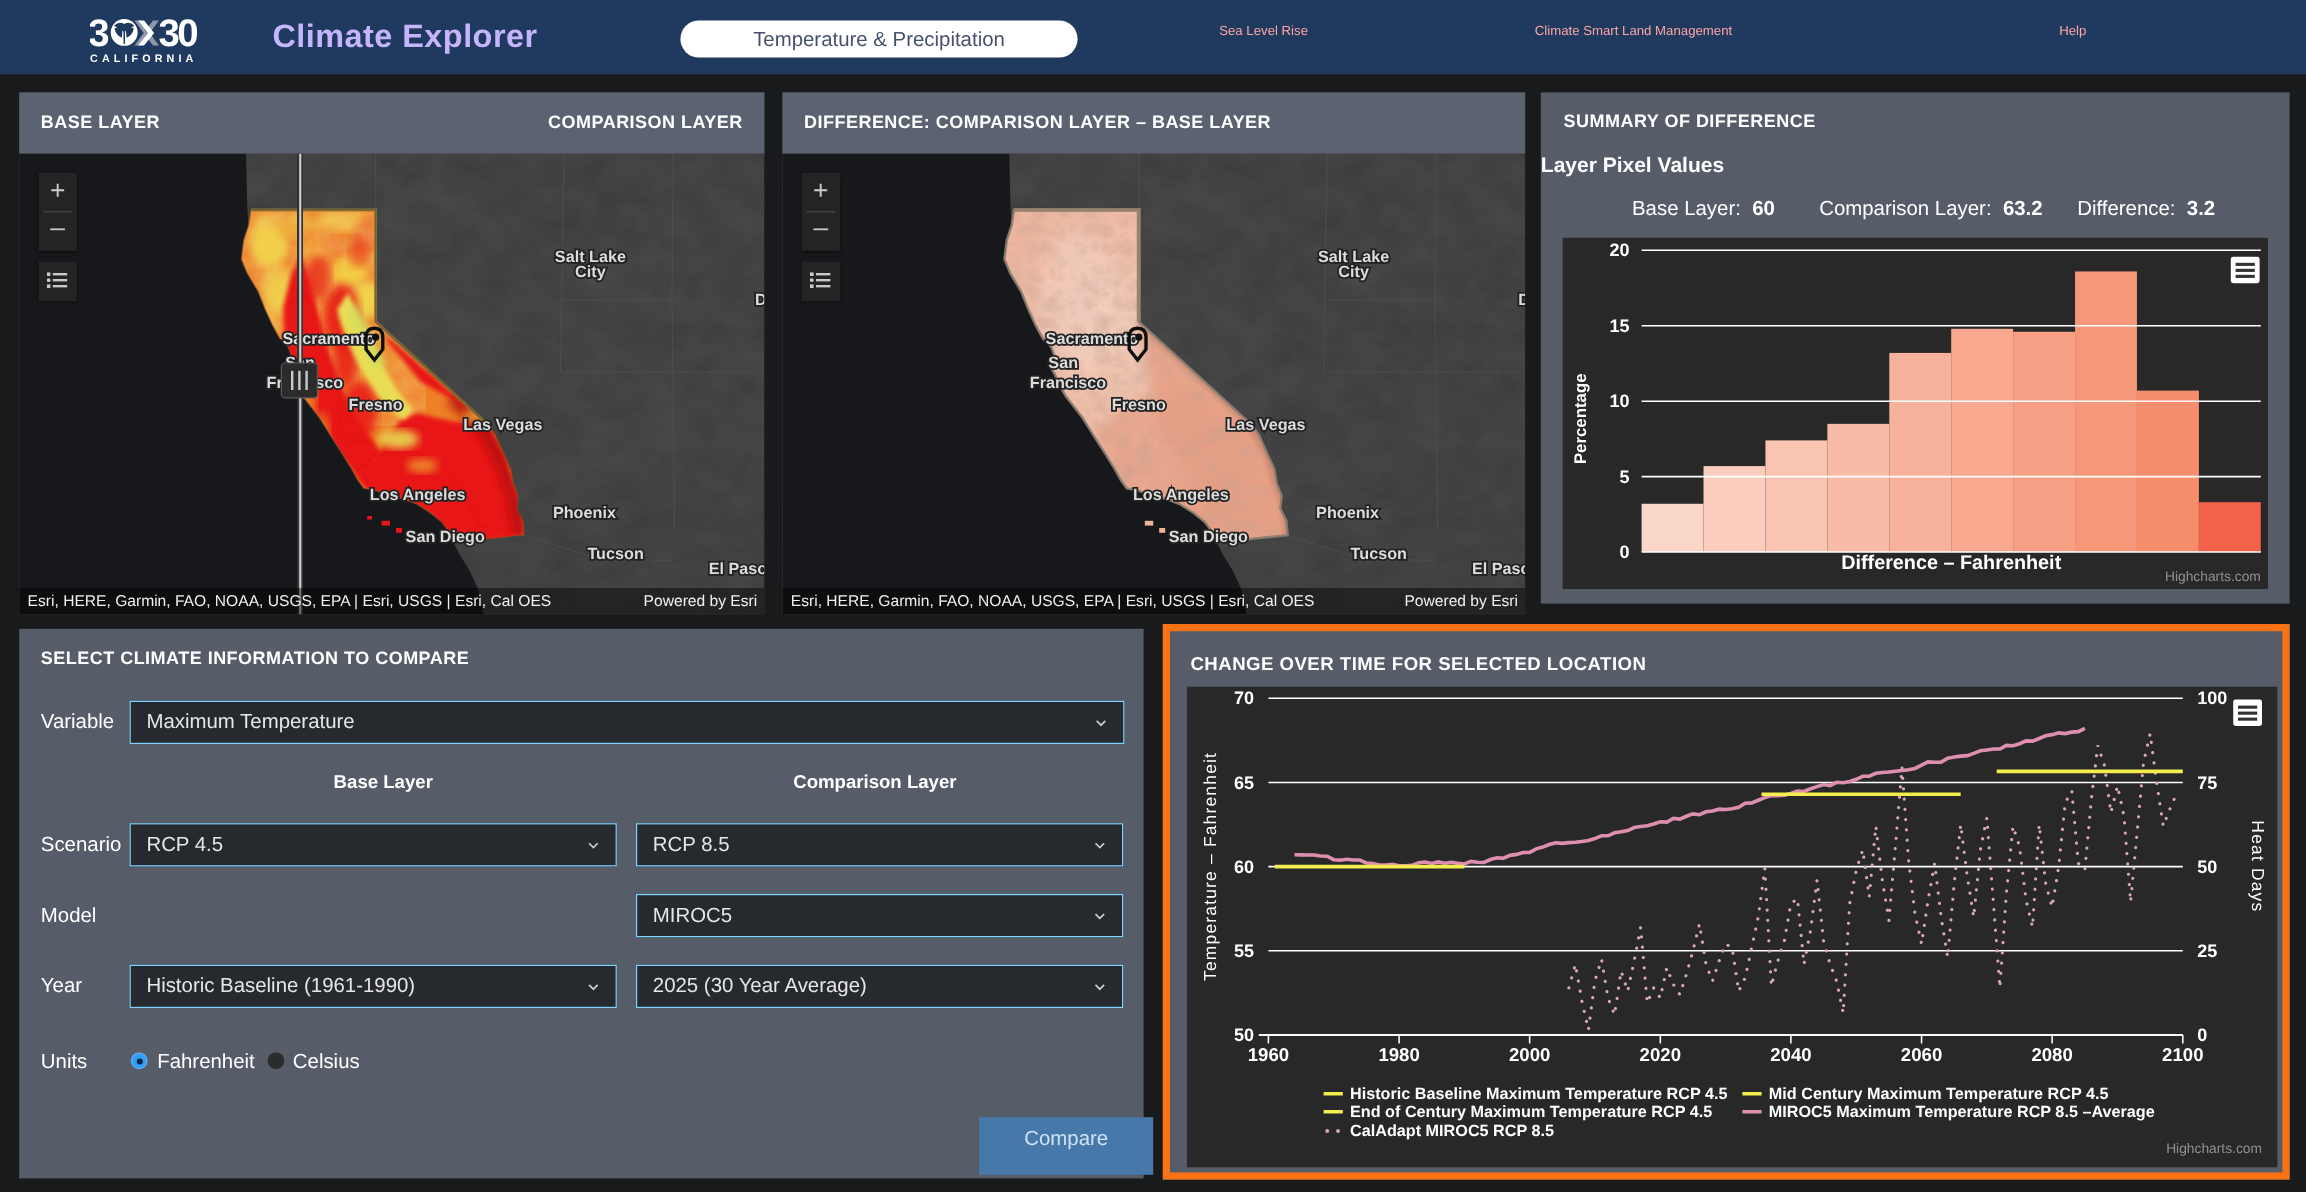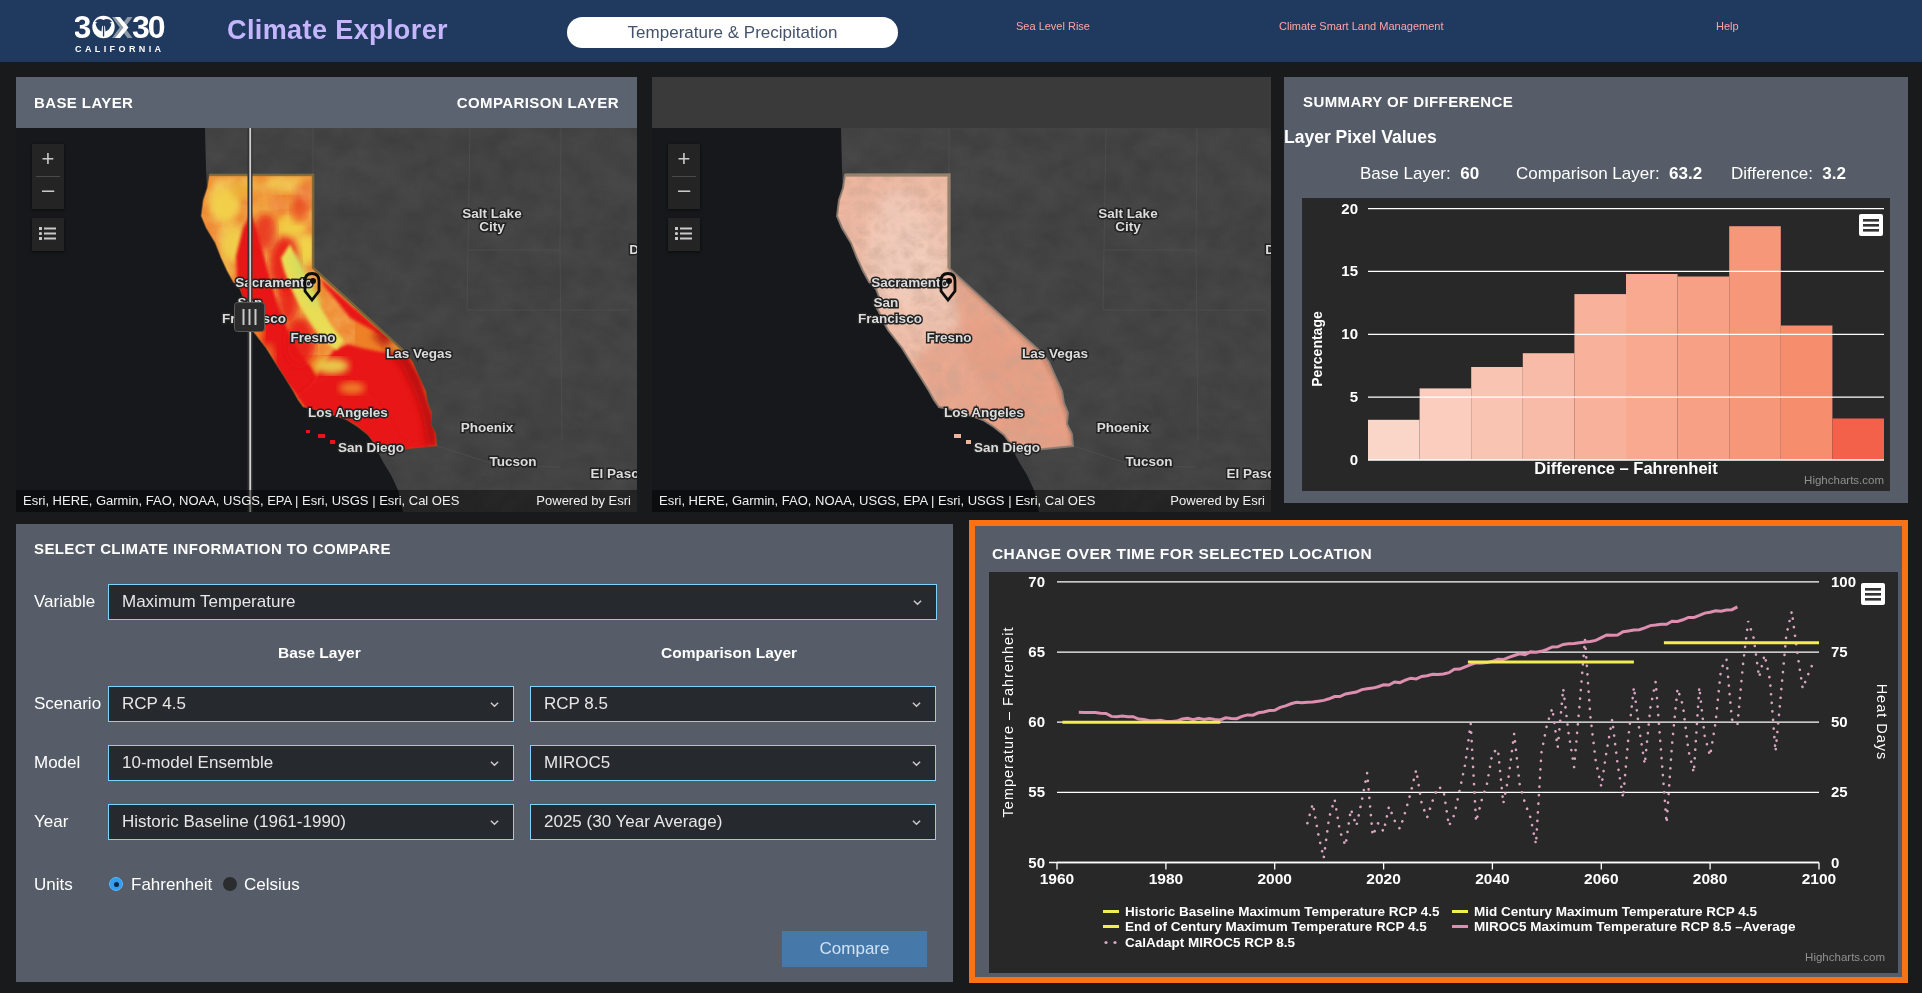--- a/index.html
+++ b/index.html
@@ -40,21 +40,21 @@
   #sum .vals b { font-weight:bold; }
   #sumchart { position:absolute; left:18px; top:121px; width:588px; height:293px; }
 
   
   #bl .title { position:absolute; left:18px; top:16px; font-size:15px; font-weight:bold; color:#fff; letter-spacing:0.4px; }
   .flabel { position:absolute; left:18px; color:#ffffff; font-size:17px; }
   .sel { position:absolute; height:36px; background:#26292d; border:1px solid #7dd3fc;
      color:#e6e6e6; font-size:17px; line-height:34px; padding-left:13px; }
   .sel .chev { position:absolute; right:14px; top:13px; width:9px; height:9px; }
   .colhdr { position:absolute; color:#ffffff; font-size:15.5px; font-weight:bold; }
-  #cmpbtn { position:absolute; left:766px; top:407px; width:145px; height:36px; background:#4678aa;
+  #cmpbtn { position:absolute; left:800px; top:407px; width:145px; height:48px; background:#4678aa;
      color:#cfe2f6; font-size:17px; text-align:center; line-height:36px; }
   .radio { position:absolute; width:14px; height:14px; border-radius:50%; }
 
   
   #br .title { position:absolute; left:17px; top:19px; font-size:15.5px; font-weight:bold; color:#fff; letter-spacing:0.4px; }
   #brchart { position:absolute; left:14px; top:46px; width:909px; height:401px; }
 </style>
 </head>
 <body>
 <div id="root">
@@ -238,20 +238,23 @@
               <circle cx="1.5" cy="7.5" r="1.6"></circle>
               <rect x="5" y="6.5" width="12" height="2"></rect>
               <rect x="0" y="11" width="3" height="3"></rect>
               <rect x="5" y="11.5" width="12" height="2"></rect>
             </g>
           </svg></div>
     </div>
   </div>
 
   <div id="map2" class="panel">
+    <div class="hdr">
+        <span style="position:absolute;left:18px;">DIFFERENCE: COMPARISON LAYER – BASE LAYER</span>
+      </div>
     <div class="mapwrap">
         <svg width="619" height="384" viewBox="0 0 619 384" style="position:absolute;left:0;top:0;display:block">
           <defs>
             <filter id="terrdiff" x="-20%" y="-20%" width="140%" height="140%">
       <feTurbulence type="fractalNoise" baseFrequency="0.035 0.045" numOctaves="4" seed="7" result="n"></feTurbulence>
       <feColorMatrix in="n" type="matrix" values="0 0 0 0 0.24  0 0 0 0 0.24  0 0 0 0 0.24  0.55 0 0 0 0"></feColorMatrix>
       <feComposite operator="in" in2="SourceGraphic"></feComposite>
     </filter>
     <filter id="terrbdiff" x="-20%" y="-20%" width="140%" height="140%">
       <feTurbulence type="fractalNoise" baseFrequency="0.012 0.02" numOctaves="3" seed="4" result="n"></feTurbulence>
@@ -419,24 +422,20 @@
     <div class="sel" style="left:92px;top:162px;width:406px;">RCP 4.5
       <svg class="chev" viewBox="0 0 10 10">
           <path d="M1,3 L5,7 L9,3" stroke="#cccccc" stroke-width="1.6" fill="none"></path>
         </svg></div>
     <div class="sel" style="left:514px;top:162px;width:406px;">RCP 8.5
       <svg class="chev" viewBox="0 0 10 10">
           <path d="M1,3 L5,7 L9,3" stroke="#cccccc" stroke-width="1.6" fill="none"></path>
         </svg></div>
 
     <div class="flabel" style="top:229px;">Model</div>
-    <div class="sel" style="left:92px;top:221px;width:406px;">10-model Ensemble
-      <svg class="chev" viewBox="0 0 10 10">
-          <path d="M1,3 L5,7 L9,3" stroke="#cccccc" stroke-width="1.6" fill="none"></path>
-        </svg></div>
     <div class="sel" style="left:514px;top:221px;width:406px;">MIROC5
       <svg class="chev" viewBox="0 0 10 10">
           <path d="M1,3 L5,7 L9,3" stroke="#cccccc" stroke-width="1.6" fill="none"></path>
         </svg></div>
 
     <div class="flabel" style="top:288px;">Year</div>
     <div class="sel" style="left:92px;top:280px;width:406px;">Historic Baseline (1961-1990)
       <svg class="chev" viewBox="0 0 10 10">
           <path d="M1,3 L5,7 L9,3" stroke="#cccccc" stroke-width="1.6" fill="none"></path>
         </svg></div>

